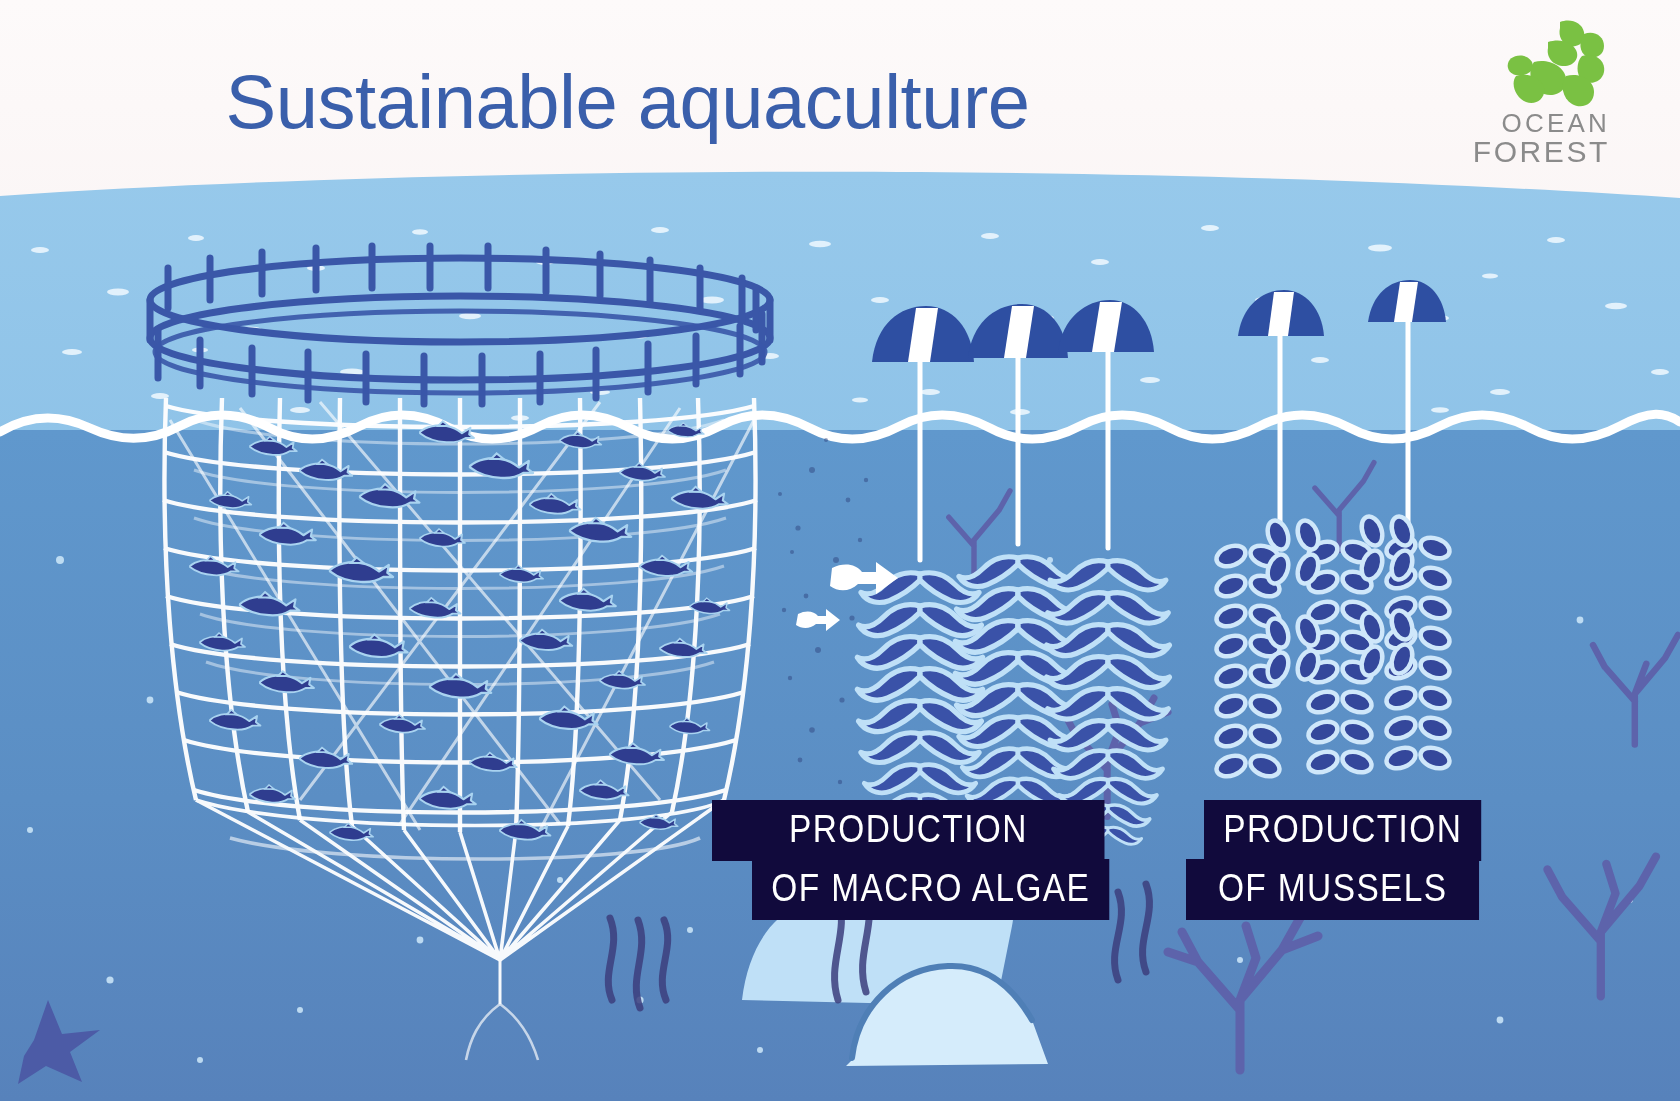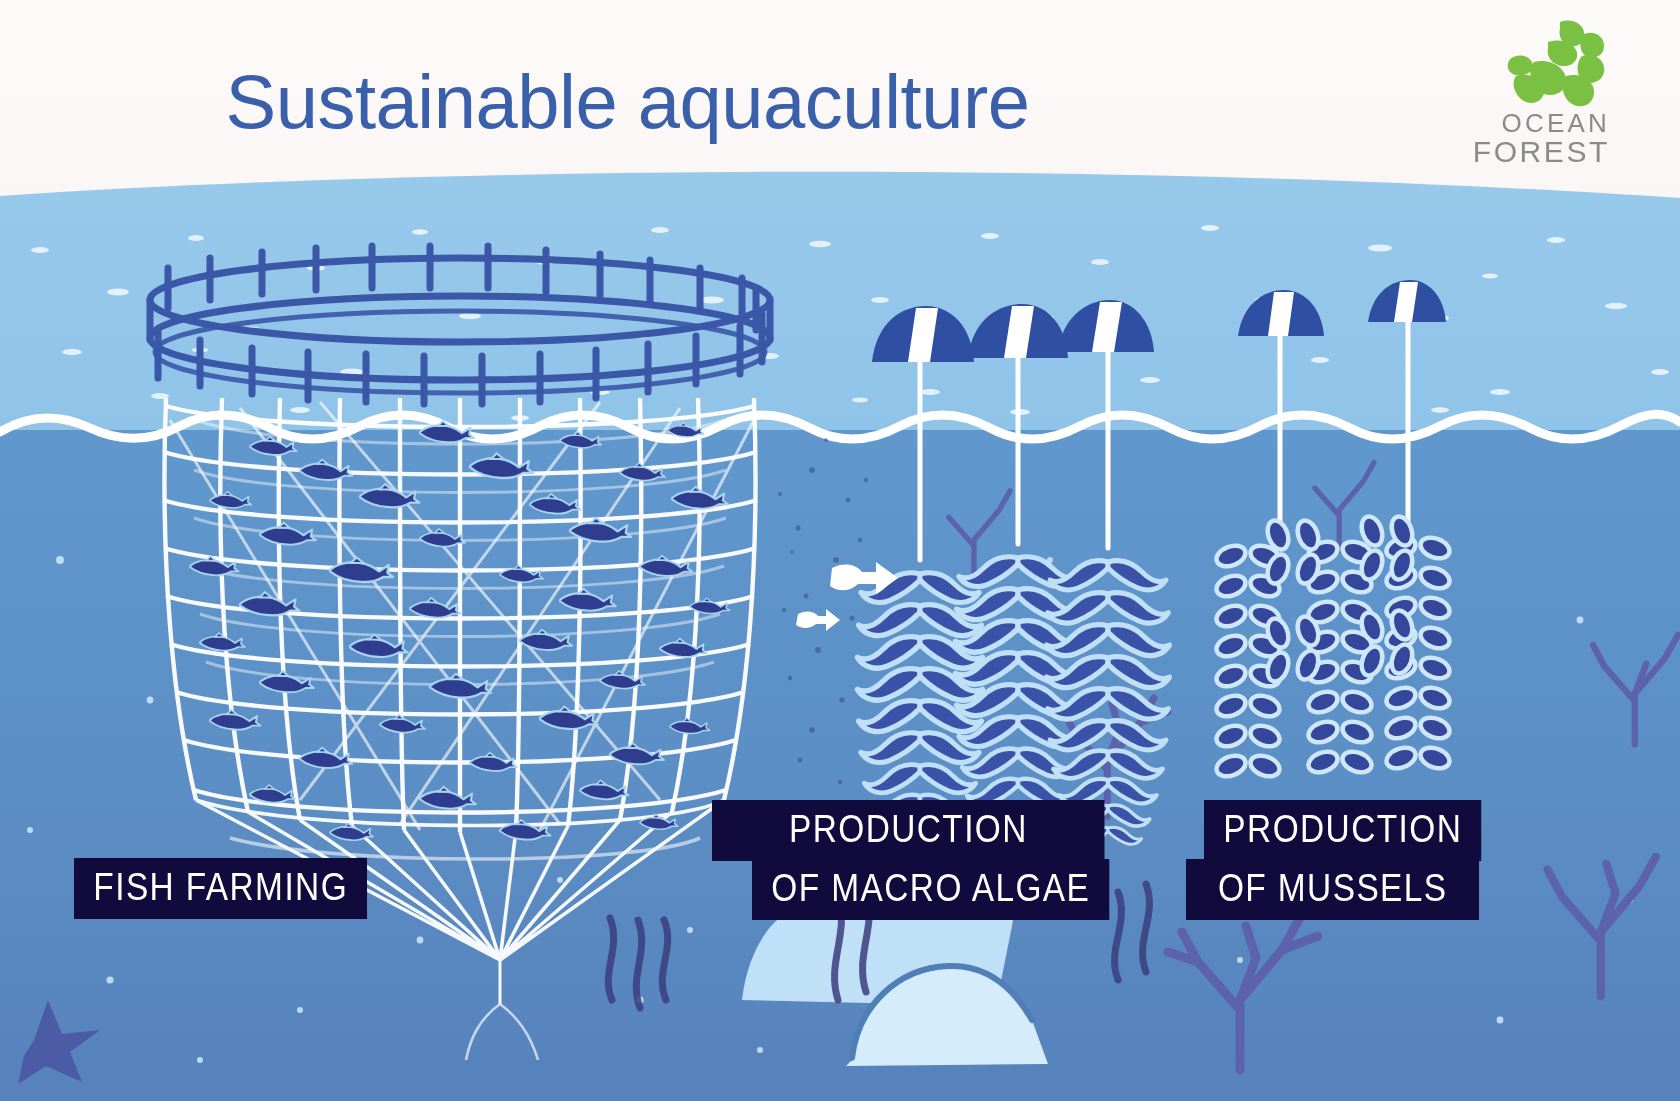--- a/index.html
+++ b/index.html
@@ -778,23 +778,20 @@
           <path d="M18,58 C30,54 44,60 46,70 C48,80 38,88 28,84 C18,80 12,66 18,58 Z"></path>
         </g>
       </svg>
       <div id="logo-text">
         <span class="ln ln1">OCEAN</span>
         <span class="ln ln2">FOREST</span>
       </div>
     </div>
   </div>
 
-  <div class="label-group" id="label-fish">
-    <span class="label-box row r1">FISH FARMING</span>
-  </div>
 
   <div class="label-group lg-center" id="label-algae">
     <span class="label-box row r1">PRODUCTION</span>
     <span class="label-box row r2">OF MACRO ALGAE</span>
   </div>
 
   <div class="label-group lg-center" id="label-mussels">
     <span class="label-box row r1">PRODUCTION</span>
     <span class="label-box row r2">OF MUSSELS</span>
   </div>

